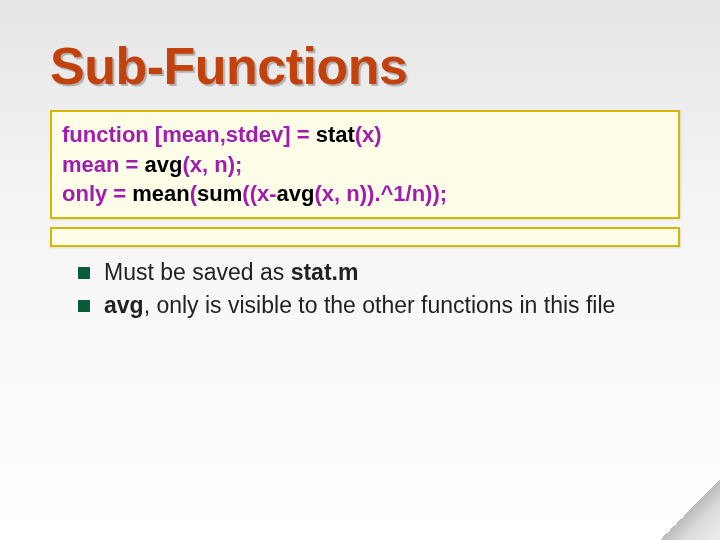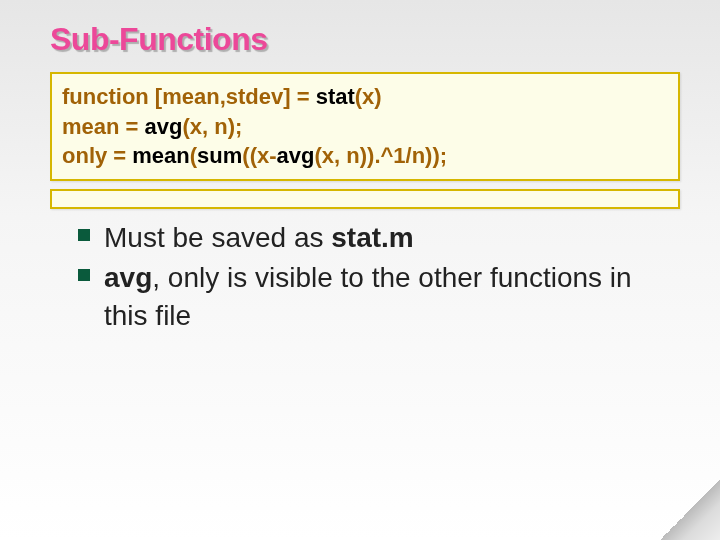--- a/index.html
+++ b/index.html
@@ -1,21 +1,21 @@
 <!DOCTYPE html>
 <html><head>
 <meta charset="utf-8">
 <style>
   html,body{margin:0;padding:0}
   body{width:720px;height:540px;background:linear-gradient(to bottom,#e6e6e6 0%,#f5f5f5 40%,#ffffff 100%);font-family:Verdana,Geneva,sans-serif;color:#1a1a2e;box-sizing:border-box;padding:20px 40px 20px 50px;position:relative}
-  .title{font-size:32px;font-weight:700;color:#ec4899;margin:1px 0 14px 0;letter-spacing:-0.5px;text-shadow:2px 2px 1px rgba(0,0,0,0.25)}
+  .title{font-size:52px;font-weight:700;color:#c2410c;margin:16px 0 14px 0;letter-spacing:-0.5px;text-shadow:2px 2px 1px rgba(0,0,0,0.25)}
   .codebox{border:2px solid #d6b700;background:#fdfde8;padding:8px 10px;margin:0 0 8px 0;font-size:22px;font-weight:700;line-height:1.35;color:#222;box-shadow:1px 1px 2px rgba(0,0,0,0.1)}
   .codebox .fn{color:#000000}
-  .codebox .kw{color:#a16207}
-  .bullets{margin-top:10px;font-size:28px;line-height:1.35;color:#222;padding:0 6px 0 28px}
+  .codebox .kw{color:#a21caf}
+  .bullets{margin-top:10px;font-size:23px;line-height:1.35;color:#222;padding:0 6px 0 28px}
   .bullets li{list-style:none;margin:0 0 2px 0;position:relative;padding-left:26px}
   .bullets li::before{content:"";position:absolute;left:0;top:10px;width:12px;height:12px;background:#0a5a3c}
   .bullets .b{font-weight:700}
   .corner{position:absolute;right:0;bottom:0;width:60px;height:60px;background:linear-gradient(135deg,transparent 50%,#bcbcbc 50%,#dcdcdc 70%,#eeeeee 100%)}
 </style>
 </head>
 <body>
 
 <h1 class="title">Sub-Functions</h1>
 

